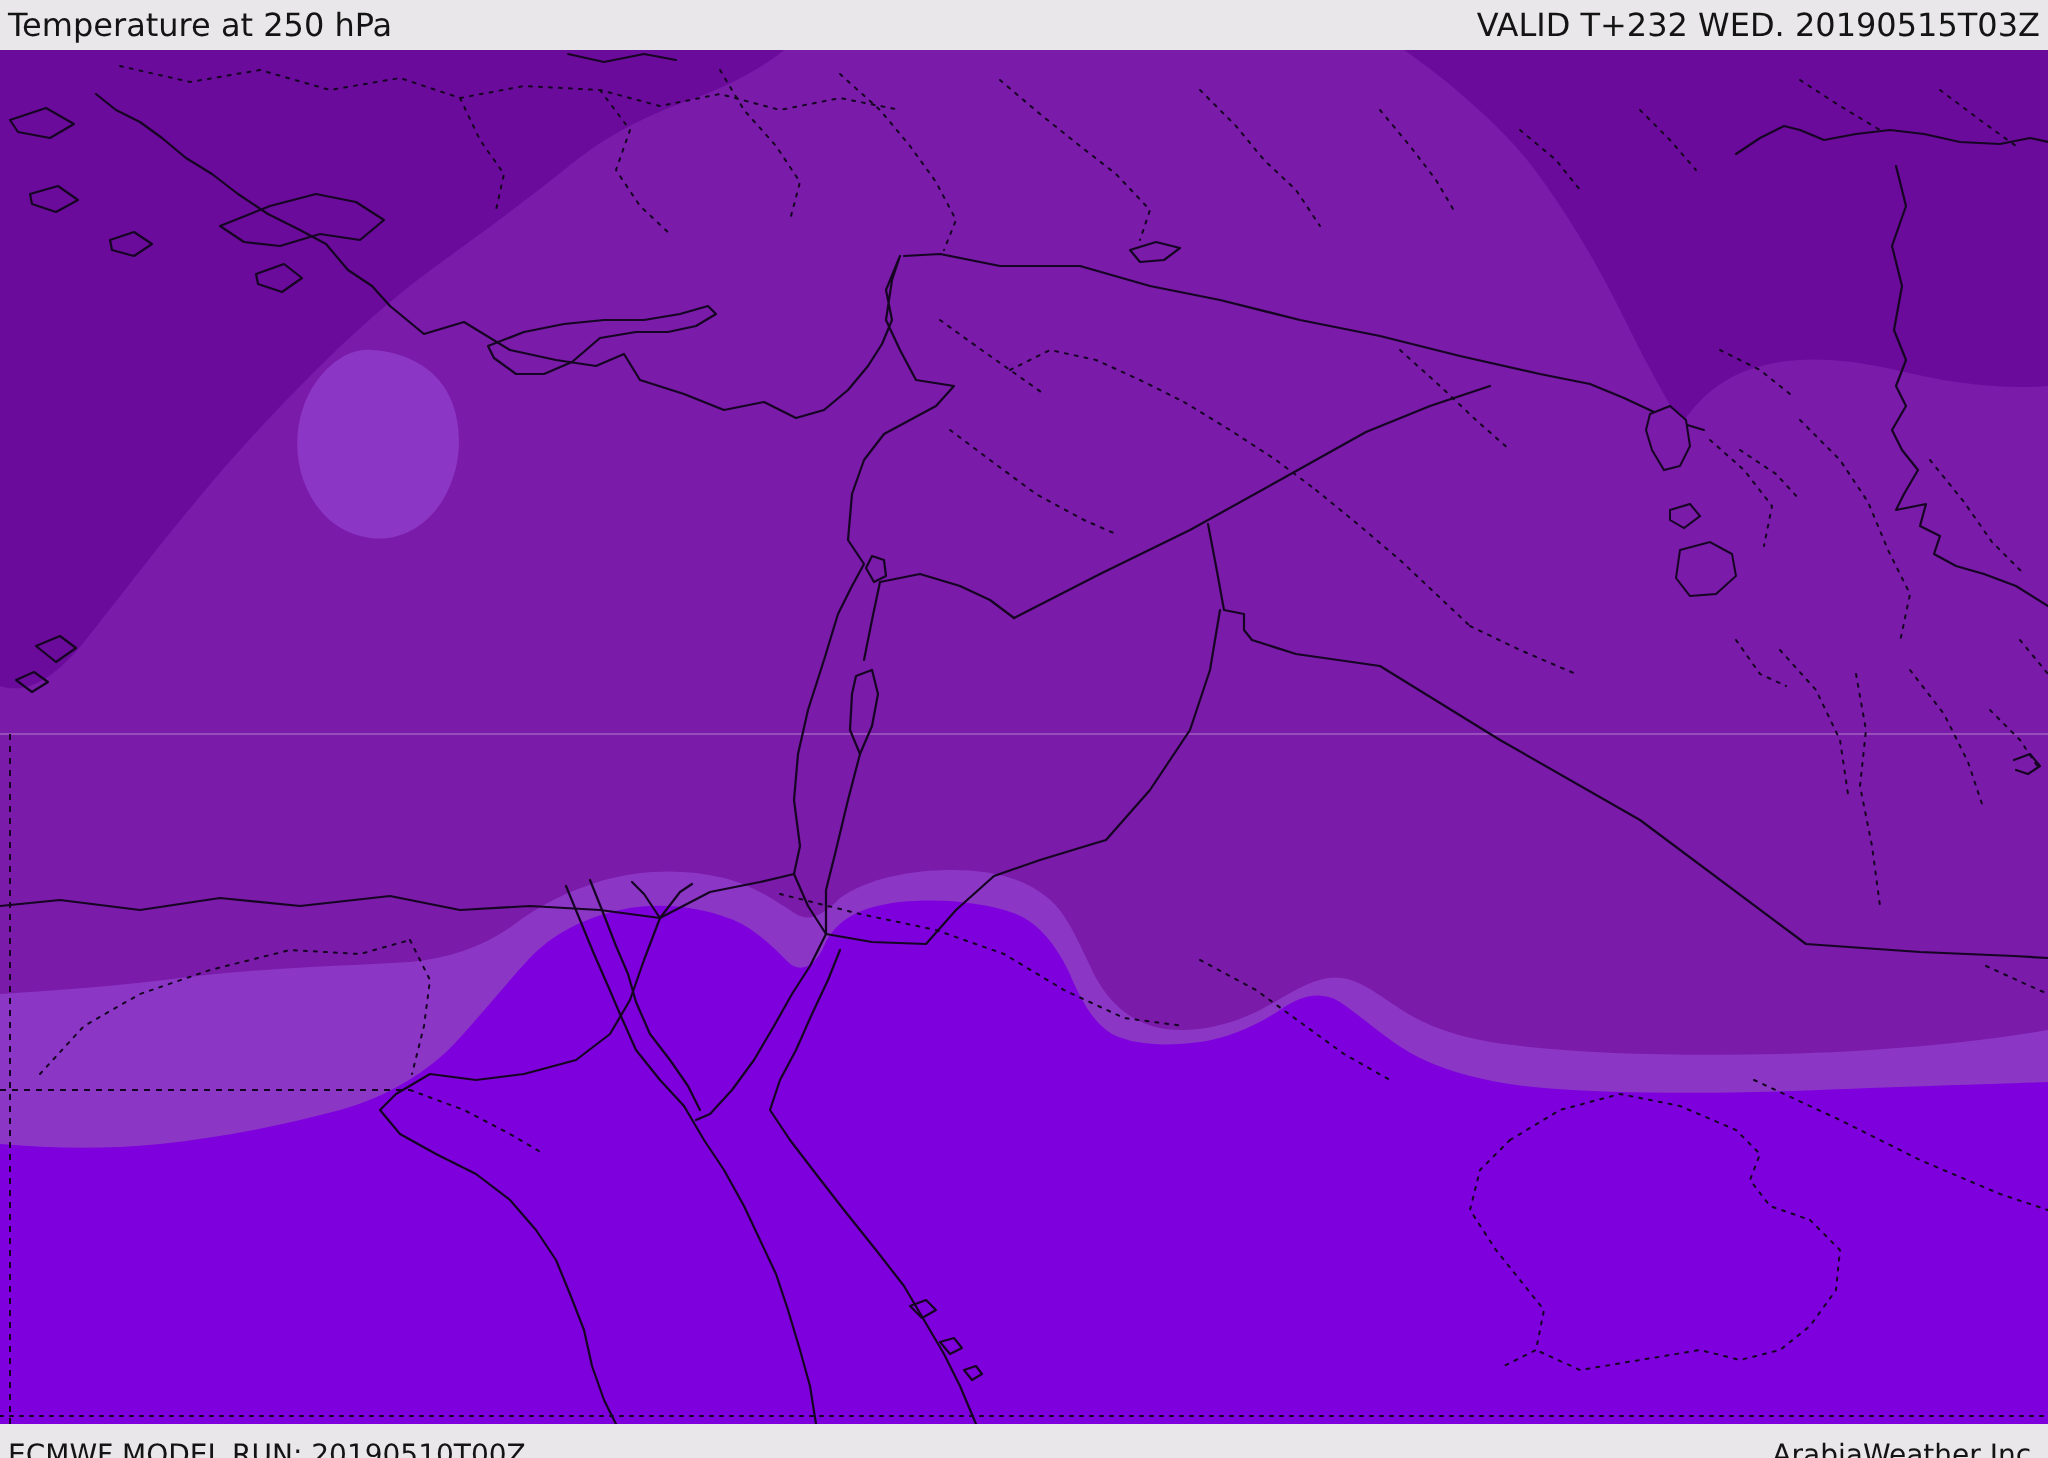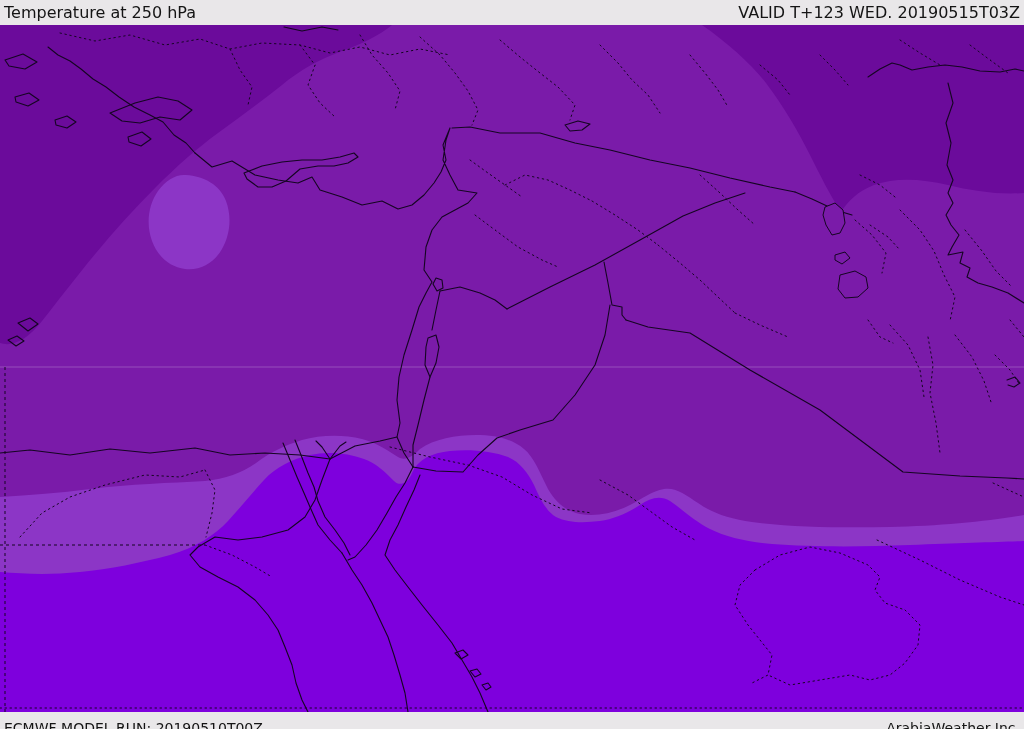--- a/index.html
+++ b/index.html
@@ -23,21 +23,21 @@
   .seam{stroke:rgba(255,255,255,0.22);stroke-width:1;}
   .lake{stroke-width:1;}
 </style>
 </head>
 <body>
 
 <div id="screen">
 
   <div class="bar" id="topbar">
     <span>Temperature at 250 hPa</span>
-    <span>VALID T+123 WED. 20190515T03Z</span>
+    <span>VALID T+232 WED. 20190515T03Z</span>
   </div>
 
   <div id="mapwrap">
     <svg width="1024" height="687" viewBox="0 0 1024 687">
 
       <rect x="0" y="0" width="1024" height="687" fill="#7a1ba9"></rect>
 
       <path d="M0,472 C30,470 60,468 90,464 C130,459 170,458 205,456 C225,454 242,448 256,438 C272,426 286,420 302,415 C320,410 342,409 362,414 C378,418 390,427 398,432 C406,437 414,430 420,424 C434,414 456,410 476,410 C496,410 512,414 524,424 C534,432 540,448 548,464 C556,478 566,486 580,489 C596,492 614,488 630,480 C642,474 652,466 664,464 C676,462 686,470 698,478 C712,488 730,494 752,497 C790,502 840,503 890,502 C940,501 990,496 1024,490 L1024,687 L0,687 Z" fill="#8c36c6"></path>
 
       <path d="M186,150 C204,151 220,160 226,176 C232,192 230,210 222,224 C214,238 200,246 185,244 C170,242 158,232 152,216 C146,200 148,180 158,166 C166,155 176,149 186,150 Z" fill="#8c36c6"></path>

